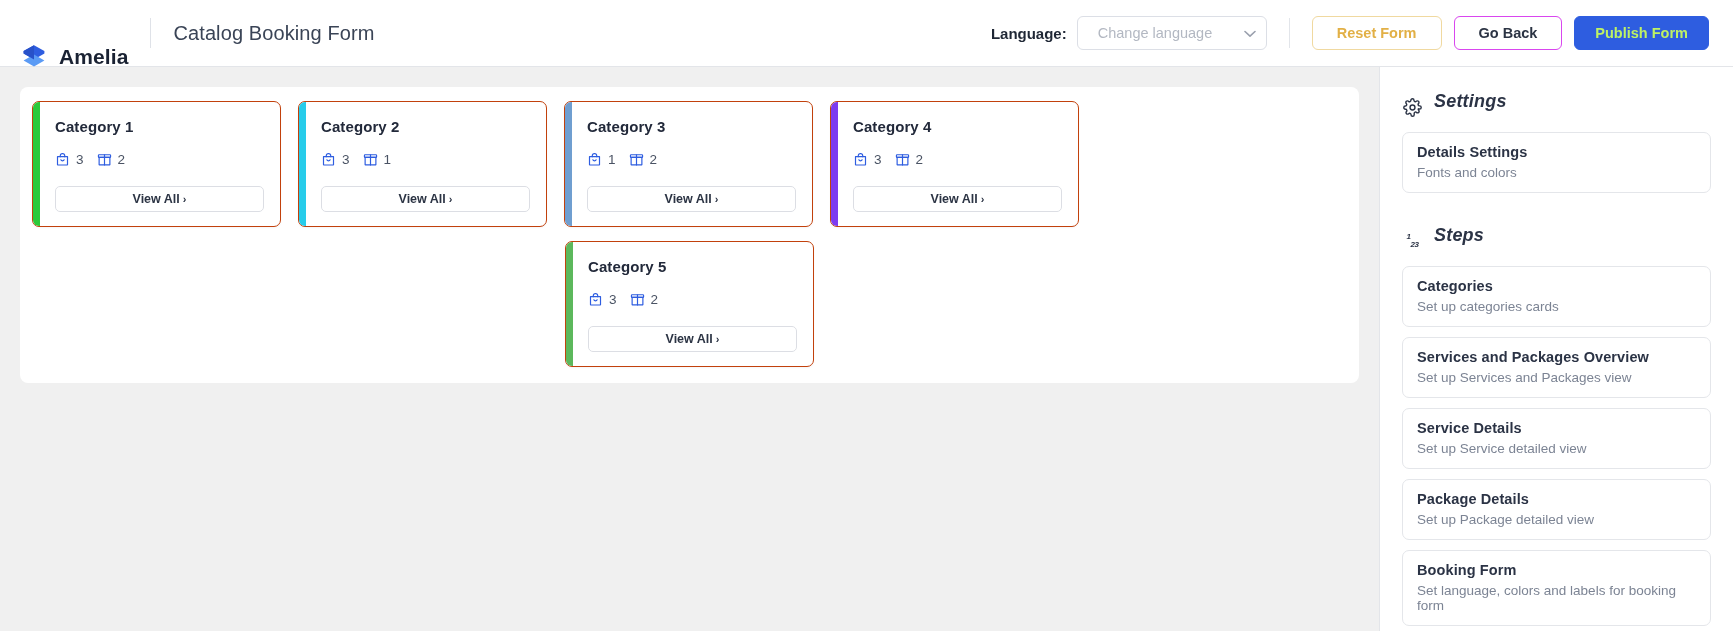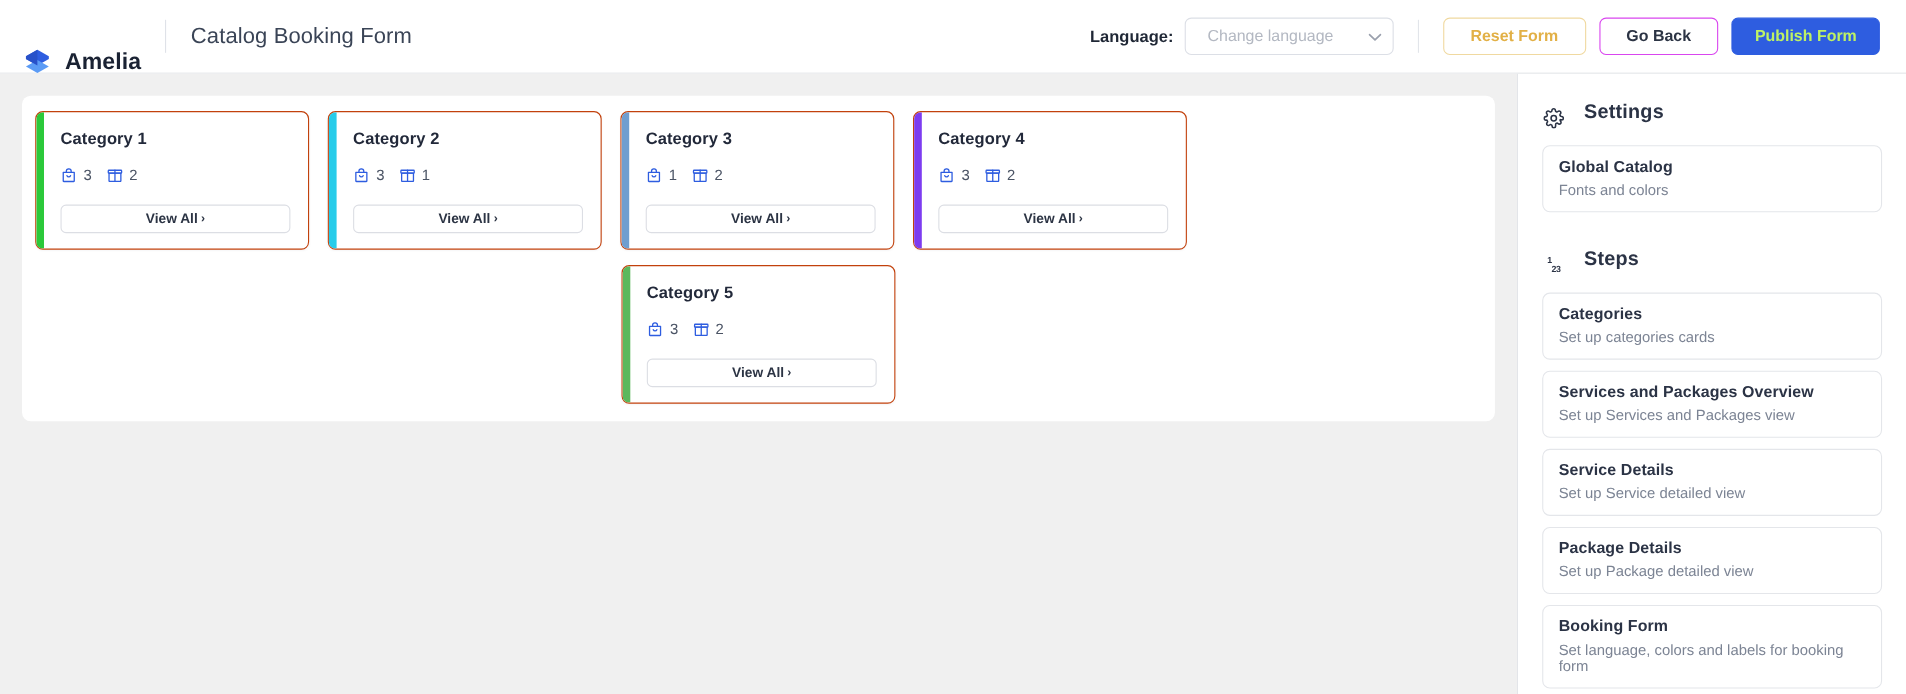--- a/index.html
+++ b/index.html
@@ -125,22 +125,23 @@
 
   
   #sidebar {
     width: 354px;
     background: #ffffff;
     border-left: 1px solid #e3e5e9;
     padding: 18px 22px 0 22px;
     overflow: hidden;
   }
   .side-section-head {
-    display: flex; align-items: center; gap: 17px;
+    display: flex; align-items: center; gap: 11px;
     margin-bottom: 14px;
+    font-style: italic;
   }
   .side-section-head.second { margin-top: 26px; }
   .side-section-title {
     font-size: 18px; color: #2b3345; font-weight: bold; letter-spacing: 0.2px;
   }
   .side-icon { width: 21px; height: 21px; display: flex; align-items: center; justify-content: center; margin-top: 12px; }
   .side-icon svg { display: block; }
   .steps-glyph {
     font-size: 12px; color: #2b3345; font-weight: bold;
     letter-spacing: -0.5px; line-height: 1;
@@ -365,21 +366,21 @@
       <span class="side-icon">
         <svg width="19" height="19" viewBox="0 0 24 24" fill="none" stroke="#2b3345" stroke-width="1.8" stroke-linecap="round" stroke-linejoin="round">
           <circle cx="12" cy="12" r="3.1"></circle>
           <path d="M19.4 13.5a1.6 1.6 0 0 0 .33 1.77l.06.06a2 2 0 1 1-2.83 2.83l-.06-.06a1.6 1.6 0 0 0-1.77-.33 1.6 1.6 0 0 0-1 1.47V21a2 2 0 1 1-4 0v-.11a1.6 1.6 0 0 0-1.05-1.47 1.6 1.6 0 0 0-1.77.33l-.06.06a2 2 0 1 1-2.83-2.83l.06-.06a1.6 1.6 0 0 0 .33-1.77 1.6 1.6 0 0 0-1.47-1H3a2 2 0 1 1 0-4h.11A1.6 1.6 0 0 0 4.58 8.9a1.6 1.6 0 0 0-.33-1.77l-.06-.06a2 2 0 1 1 2.83-2.83l.06.06a1.6 1.6 0 0 0 1.77.33H8.9a1.6 1.6 0 0 0 1-1.47V3a2 2 0 1 1 4 0v.11a1.6 1.6 0 0 0 1 1.47 1.6 1.6 0 0 0 1.77-.33l.06-.06a2 2 0 1 1 2.83 2.83l-.06.06a1.6 1.6 0 0 0-.33 1.77V8.9a1.6 1.6 0 0 0 1.47 1H21a2 2 0 1 1 0 4h-.11a1.6 1.6 0 0 0-1.47 1z"></path>
         </svg>
       </span>
       <span class="side-section-title">Settings</span>
     </div>
     <div id="settings-items">
         <div class="side-card">
-          <div class="side-card-title">Global Catalog</div>
+          <div class="side-card-title">Details Settings</div>
           <div class="side-card-sub">Fonts and colors</div>
         </div>
       </div>
 
     <div class="side-section-head second">
       <span class="side-icon">
         <span class="steps-glyph"><sup>1</sup><sub>2</sub><sub>3</sub></span>
       </span>
       <span class="side-section-title">Steps</span>
     </div>

